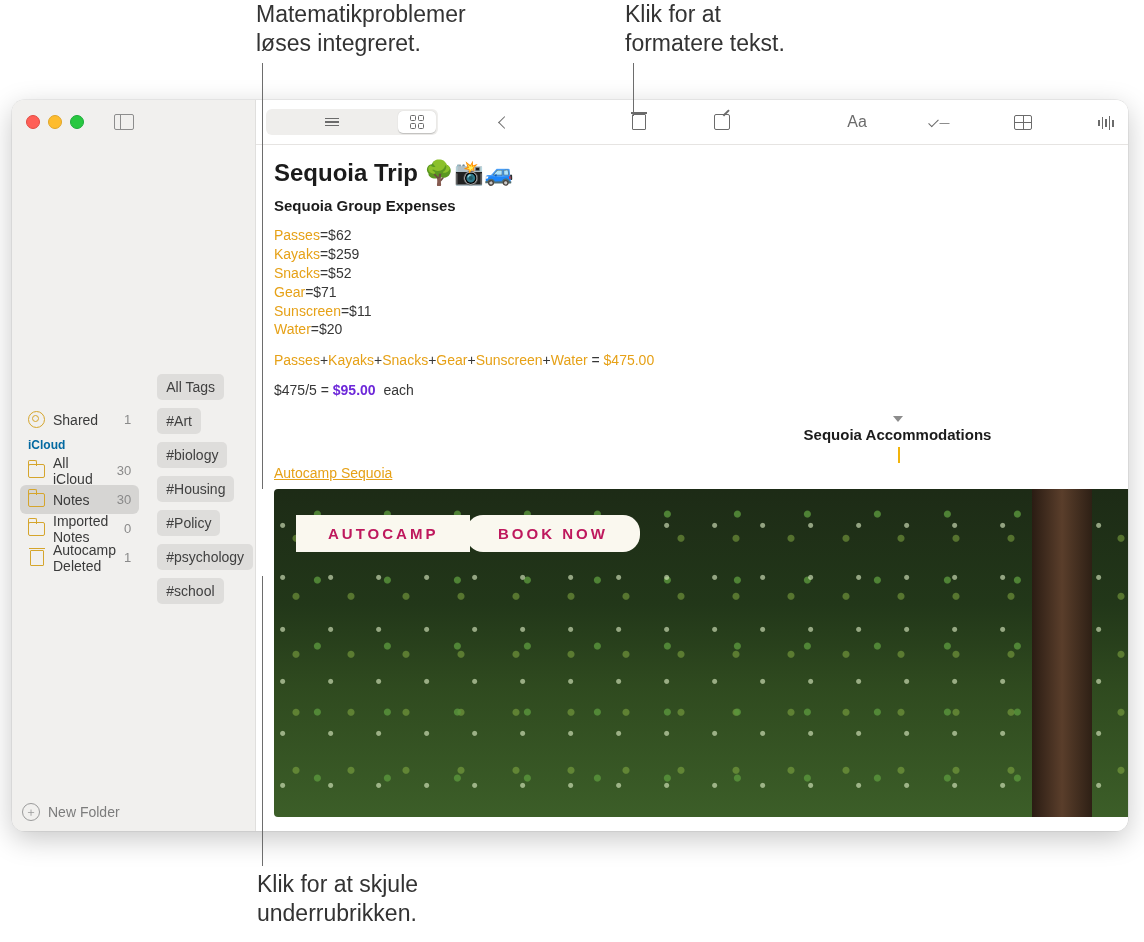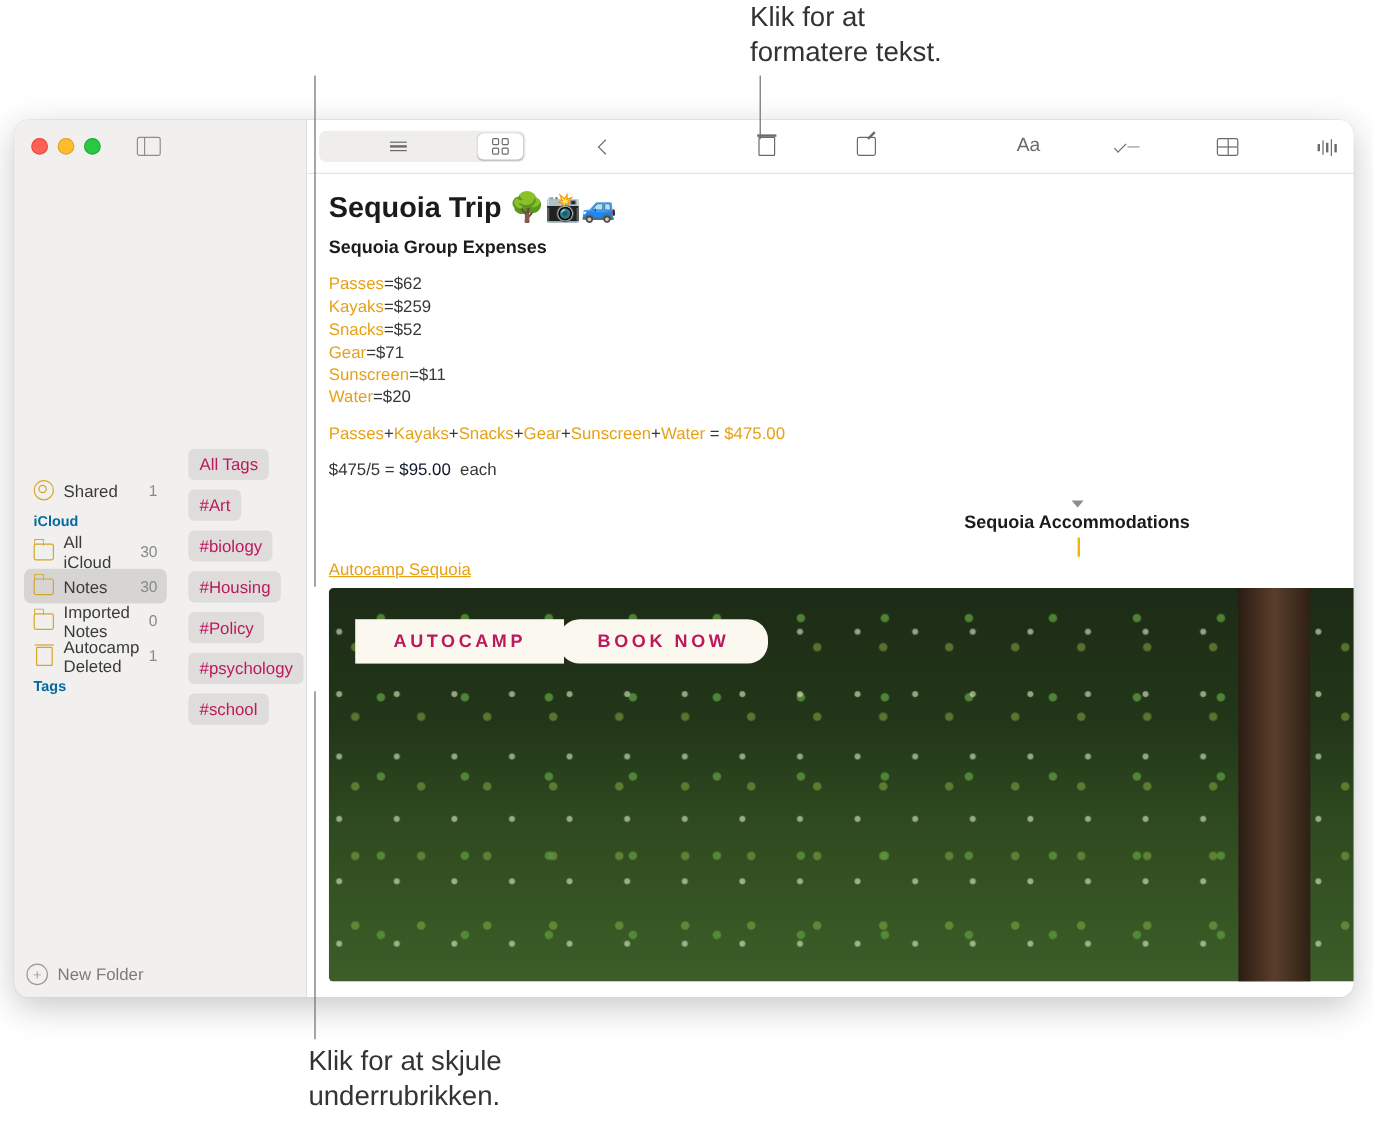--- a/index.html
+++ b/index.html
@@ -94,21 +94,21 @@
   .shared-ico { width:15px; height:15px; border:1.5px solid #d5a52c; border-radius:50%; position:relative;}
   .shared-ico::after { content:""; position:absolute; left:3px; top:3px; width:5px; height:5px; border:1.5px solid #d5a52c; border-radius:50%;}
   .trash-ico { width:12px; height:14px; border:1.4px solid #d5a52c; border-radius:1px; position:relative;}
   .trash-ico::before { content:""; position:absolute; left:-2px; right:-2px; top:-3px; height:1.4px; background:#d5a52c;}
   .tags {
     padding:6px 10px;
     display:flex; flex-wrap:wrap; gap:8px;
   }
   .tag {
     background:#dedddb; border-radius:5px; padding:5px 9px;
-    font-size:14px; color:#be185d;
+    font-size:14px; color:#404040;
   }
   .new-folder {
     position:absolute; left:10px; bottom:10px;
     display:flex; align-items:center; gap:8px;
     color:#7c7c7c; font-size:14px;
   }
   .plus-circle {
     width:16px; height:16px; border:1.3px solid #9a9a9a; border-radius:50%;
     display:flex; align-items:center; justify-content:center;
     font-size:12px; line-height:1; color:#9a9a9a;
@@ -184,21 +184,21 @@
   .note h3 {
     font-size: 15px; font-weight: 700; color:#1b1b1b;
     margin: 0 0 12px 0;
   }
   .expense-line { font-size: 14px; line-height: 1.35; color:#373737;}
   .expense-line .var { color:#e6a117;}
   .sum-line { font-size: 14px; margin-top: 13px;}
   .sum-line .var{color:#e6a117;} .sum-line .op{color:#373737;}
   .sum-line .res{color:#e6a117; font-weight:500;}
   .per-line { font-size:14px; margin-top:14px; color:#373737;}
-  .per-line .res{color:#0f172a; font-weight:400;}
+  .per-line .res{color:#6d28d9; font-weight:700;}
   .sect-row {
     display:flex; align-items:center; gap:4px;
     margin-top: 18px; font-size:15px; font-weight:700; color:#1b1b1b;
     position: relative;
     margin-left: -18px; padding-left:2px;flex-direction:column;
   }
   .sect-caret{width:0;height:0;border-left:5px solid transparent;border-right:5px solid transparent;border-top:6px solid #8c8c8c; margin:0 2px;}
   .cursor-bar{display:inline-block;width:2px;height:16px;background:#f2b40c;vertical-align:middle;margin-left:2px;}
   .note a.link { color:#e6a117; text-decoration:underline; font-size:14px; display:inline-block; margin-top:2px;}
 
@@ -246,20 +246,22 @@
   
   .leader {
     position:absolute; background:#6d6d6d; z-index:20;
   }
 </style>
 </head>
 <body>
 
 <div class="stage">
 
+  <div class="callout" style="left:256px; top:0; white-space:pre-line;">Matematikproblemer
+løses integreret.</div>
   <div class="callout" style="left:625px; top:0; white-space:pre-line;">Klik for at
 formatere tekst.</div>
   <div class="callout" style="left:257px; top:870px; white-space:pre-line;">Klik for at skjule
 underrubrikken.</div>
 
   <div class="leader" style="left:262px; top:63px; width:1px; height:426px;"></div>
   <div class="leader" style="left:633px; top:63px; width:1px; height:53px;"></div>
   <div class="leader" style="left:262px; top:576px; width:1px; height:290px;"></div>
 
   <div class="window">
@@ -306,23 +308,20 @@
           <span class="count">0</span>
         </div>
         <div class="sb-row">
           <span class="sb-ico">
               <span class="trash-ico"></span>
             </span>
           <span class="label">Autocamp Deleted</span>
           <span class="count">1</span>
         </div>
 
-        <div class="sb-row header">
-          <span class="label">Tags</span>
-        </div>
       </div>
 
       <div class="tags" id="tag-container">
           <div class="tag">All Tags</div>
           <div class="tag">#Art</div>
           <div class="tag">#biology</div>
           <div class="tag">#Housing</div>
           <div class="tag">#Policy</div>
           <div class="tag">#psychology</div>
           <div class="tag">#school</div>

